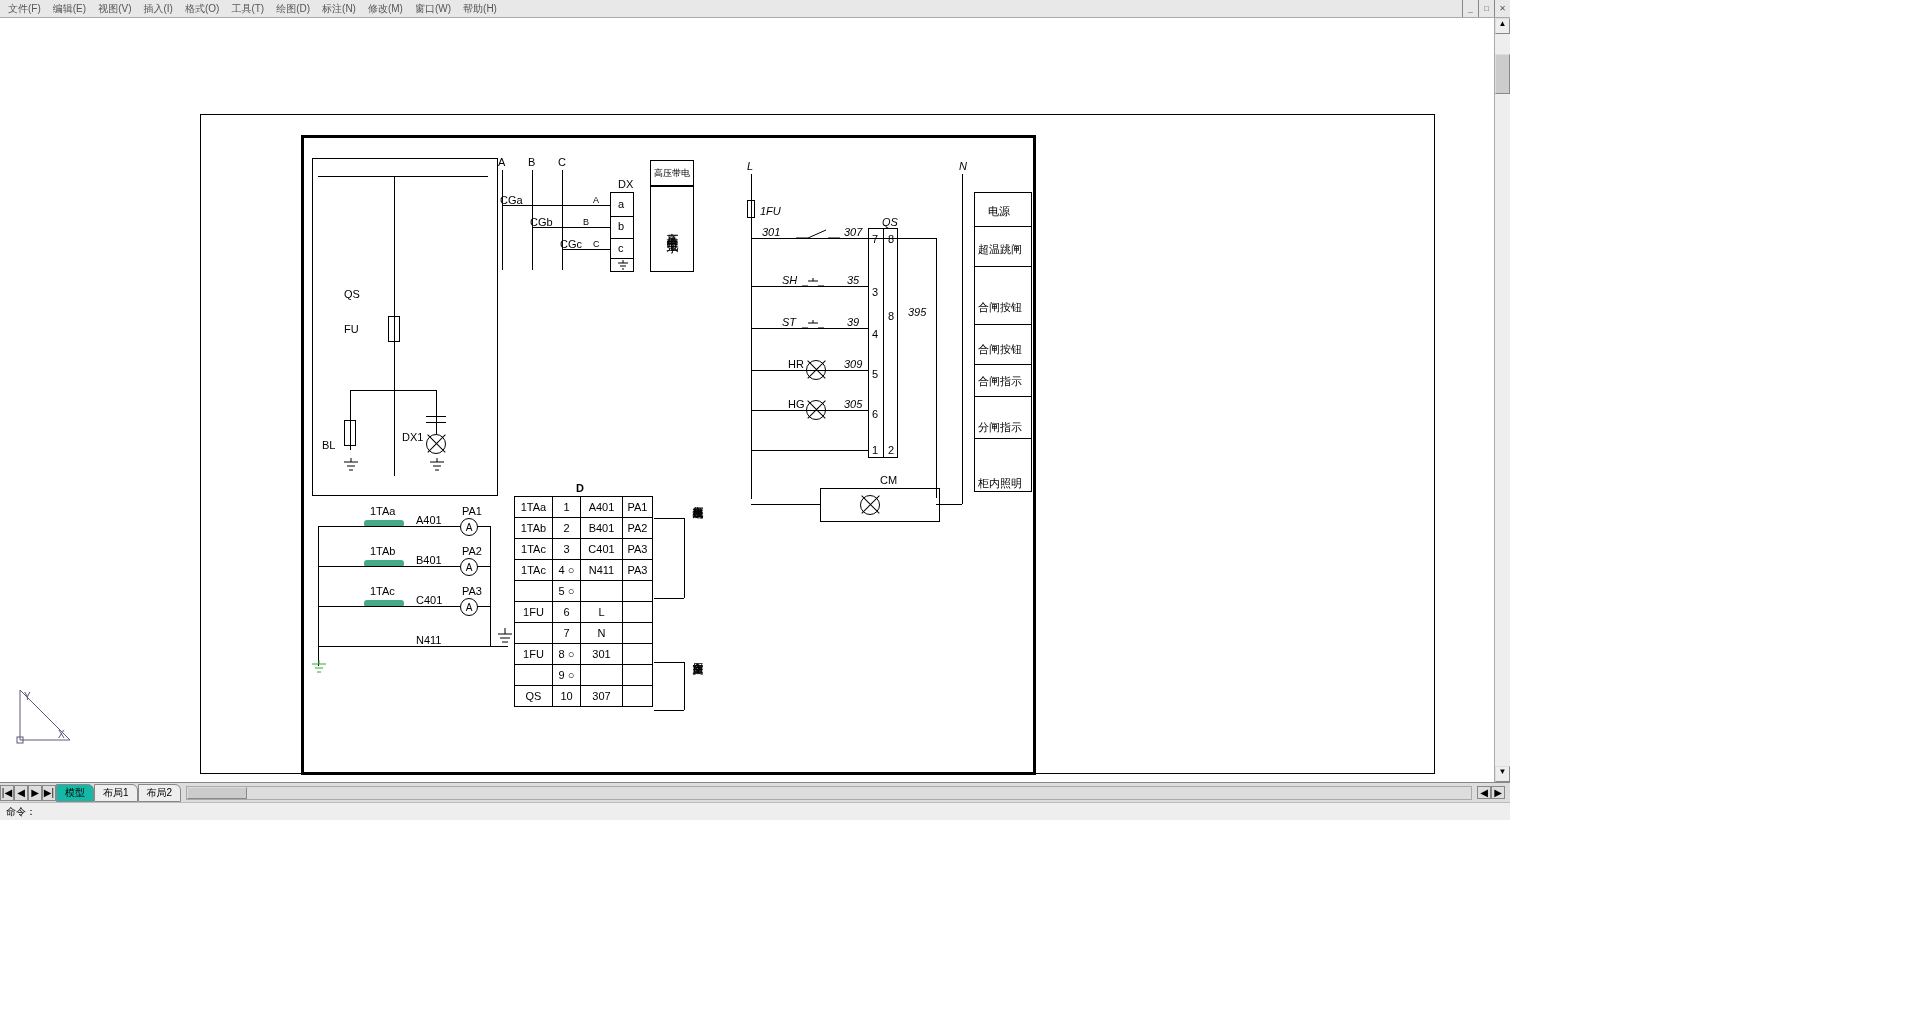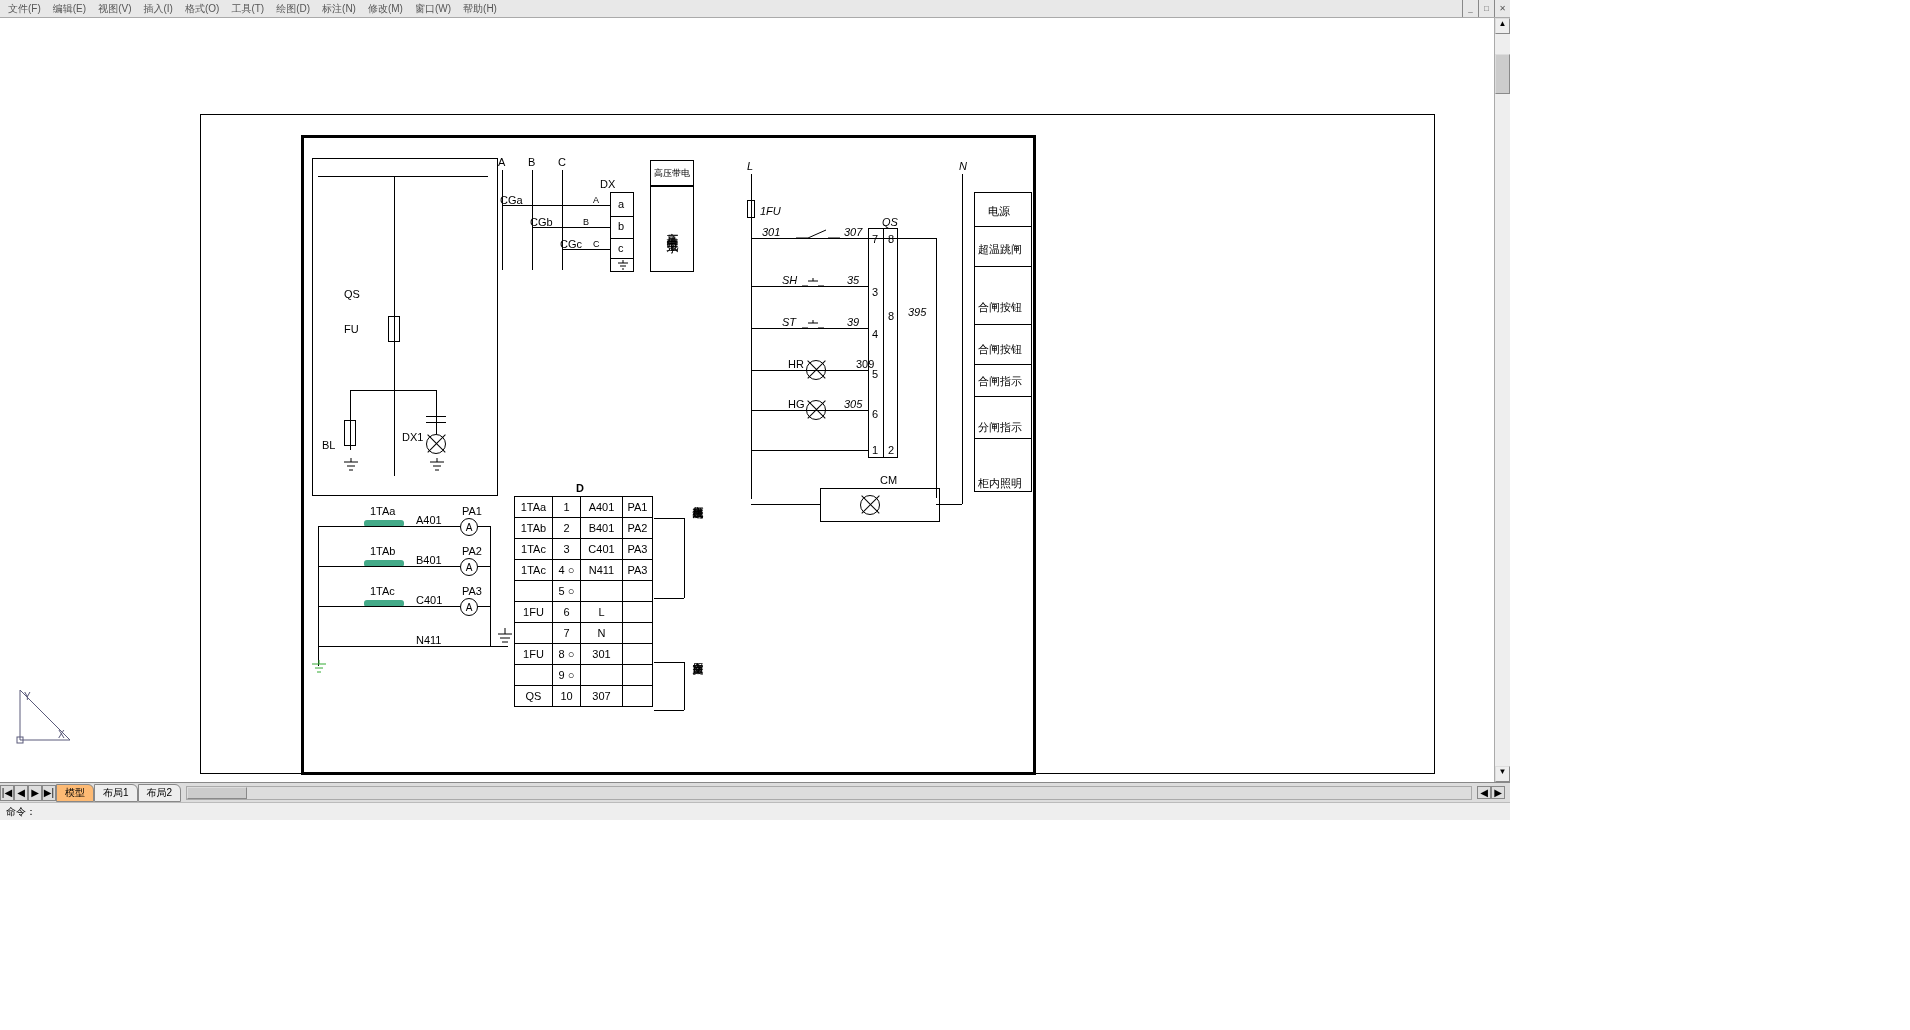--- a/index.html
+++ b/index.html
@@ -38,21 +38,21 @@
 
     .amp{position:absolute;width:18px;height:18px;border:1px solid #000;border-radius:50%;display:flex;align-items:center;justify-content:center;font-size:10px}
 
     .ucs{position:absolute;left:10px;bottom:30px}
     .ucs svg{overflow:visible}
 
     .tab-bar{height:20px;background:#ddd;border-top:1px solid #888;display:flex;align-items:center;font-size:10px;padding-right:5px}
     .tab-nav{display:flex}
     .tab-nav span{width:14px;height:16px;border:1px solid #888;display:flex;align-items:center;justify-content:center;cursor:pointer}
     .tab{padding:1px 8px;border:1px solid #888;background:#eee;cursor:pointer;border-top-right-radius:6px}
-    .tab.active{background:#fdba74}
+    .tab.active{background:#14b8a6}
     .tab-scroll{flex:1;background:#ddd;border:1px solid #aaa;margin:0 5px;height:14px;position:relative}
 
     .cmd-bar{height:18px;background:#eee;border-top:1px solid #bbb;display:flex;align-items:center;padding:0 6px;font-size:10px;gap:4px}
     .cmd-input{flex:1;border:none;background:transparent;font-family:inherit;font-size:10px}
 
     
     .tblD{position:absolute;border-collapse:collapse}
     .tblD td{border:1px solid #000;height:21px;text-align:center;font-size:11px;padding:0 4px}
 
     .green{position:absolute;background:#4a8}
@@ -101,21 +101,21 @@
         <div class="label" style="left:226px;top:78px">CGb</div>
         <div class="label" style="left:256px;top:100px">CGc</div>
         <div class="h" style="left:198px;top:67px;width:108px"></div>
         <div class="h" style="left:228px;top:89px;width:78px"></div>
         <div class="h" style="left:258px;top:111px;width:48px"></div>
         <div class="label" style="left:289px;top:57px;font-size:9px">A</div>
         <div class="label" style="left:279px;top:79px;font-size:9px">B</div>
         <div class="label" style="left:289px;top:101px;font-size:9px">C</div>
 
         <div class="box" style="left:306px;top:54px;width:24px;height:80px"></div>
-        <div class="label" style="left:296px;top:40px">DX</div>
+        <div class="label" style="left:314px;top:40px">DX</div>
         <div class="h" style="left:306px;top:78px;width:24px"></div>
         <div class="h" style="left:306px;top:100px;width:24px"></div>
         <div class="h" style="left:306px;top:120px;width:24px"></div>
         <div class="label" style="left:314px;top:60px">a</div>
         <div class="label" style="left:314px;top:82px">b</div>
         <div class="label" style="left:314px;top:104px">c</div>
 
         <div class="gnd" style="left:314px;top:122px">
          <svg width="10" height="10">
                 <line x1="5" y1="0" x2="5" y2="3" stroke="#000"></line>
@@ -317,21 +317,21 @@
         <div class="h" style="left:447px;top:232px;width:117px"></div>
         <div class="h" style="left:447px;top:272px;width:117px"></div>
         <div class="h" style="left:447px;top:312px;width:117px"></div>
 
         <div class="label" style="left:478px;top:136px;font-style:italic">SH</div>
         <div class="label" style="left:478px;top:178px;font-style:italic">ST</div>
         <div class="label" style="left:484px;top:220px">HR</div>
         <div class="label" style="left:484px;top:260px">HG</div>
         <div class="label" style="left:543px;top:136px;font-style:italic">35</div>
         <div class="label" style="left:543px;top:178px;font-style:italic">39</div>
-        <div class="label" style="left:552px;top:220px;">309</div>
+        <div class="label" style="left:540px;top:220px;font-style:italic">309</div>
         <div class="label" style="left:540px;top:260px;font-style:italic">305</div>
 
         <div style="position:absolute;left:498px;top:140px"><svg width="22" height="14">
                 <line x1="0" y1="8" x2="6" y2="8" stroke="#000"></line>
                 <line x1="16" y1="8" x2="22" y2="8" stroke="#000"></line>
                 <line x1="6" y1="3" x2="16" y2="3" stroke="#000"></line>
                 <line x1="11" y1="0" x2="11" y2="3" stroke="#000"></line>
               </svg></div>
         <div style="position:absolute;left:498px;top:182px"><svg width="22" height="14">
                 <line x1="0" y1="8" x2="6" y2="8" stroke="#000"></line>

